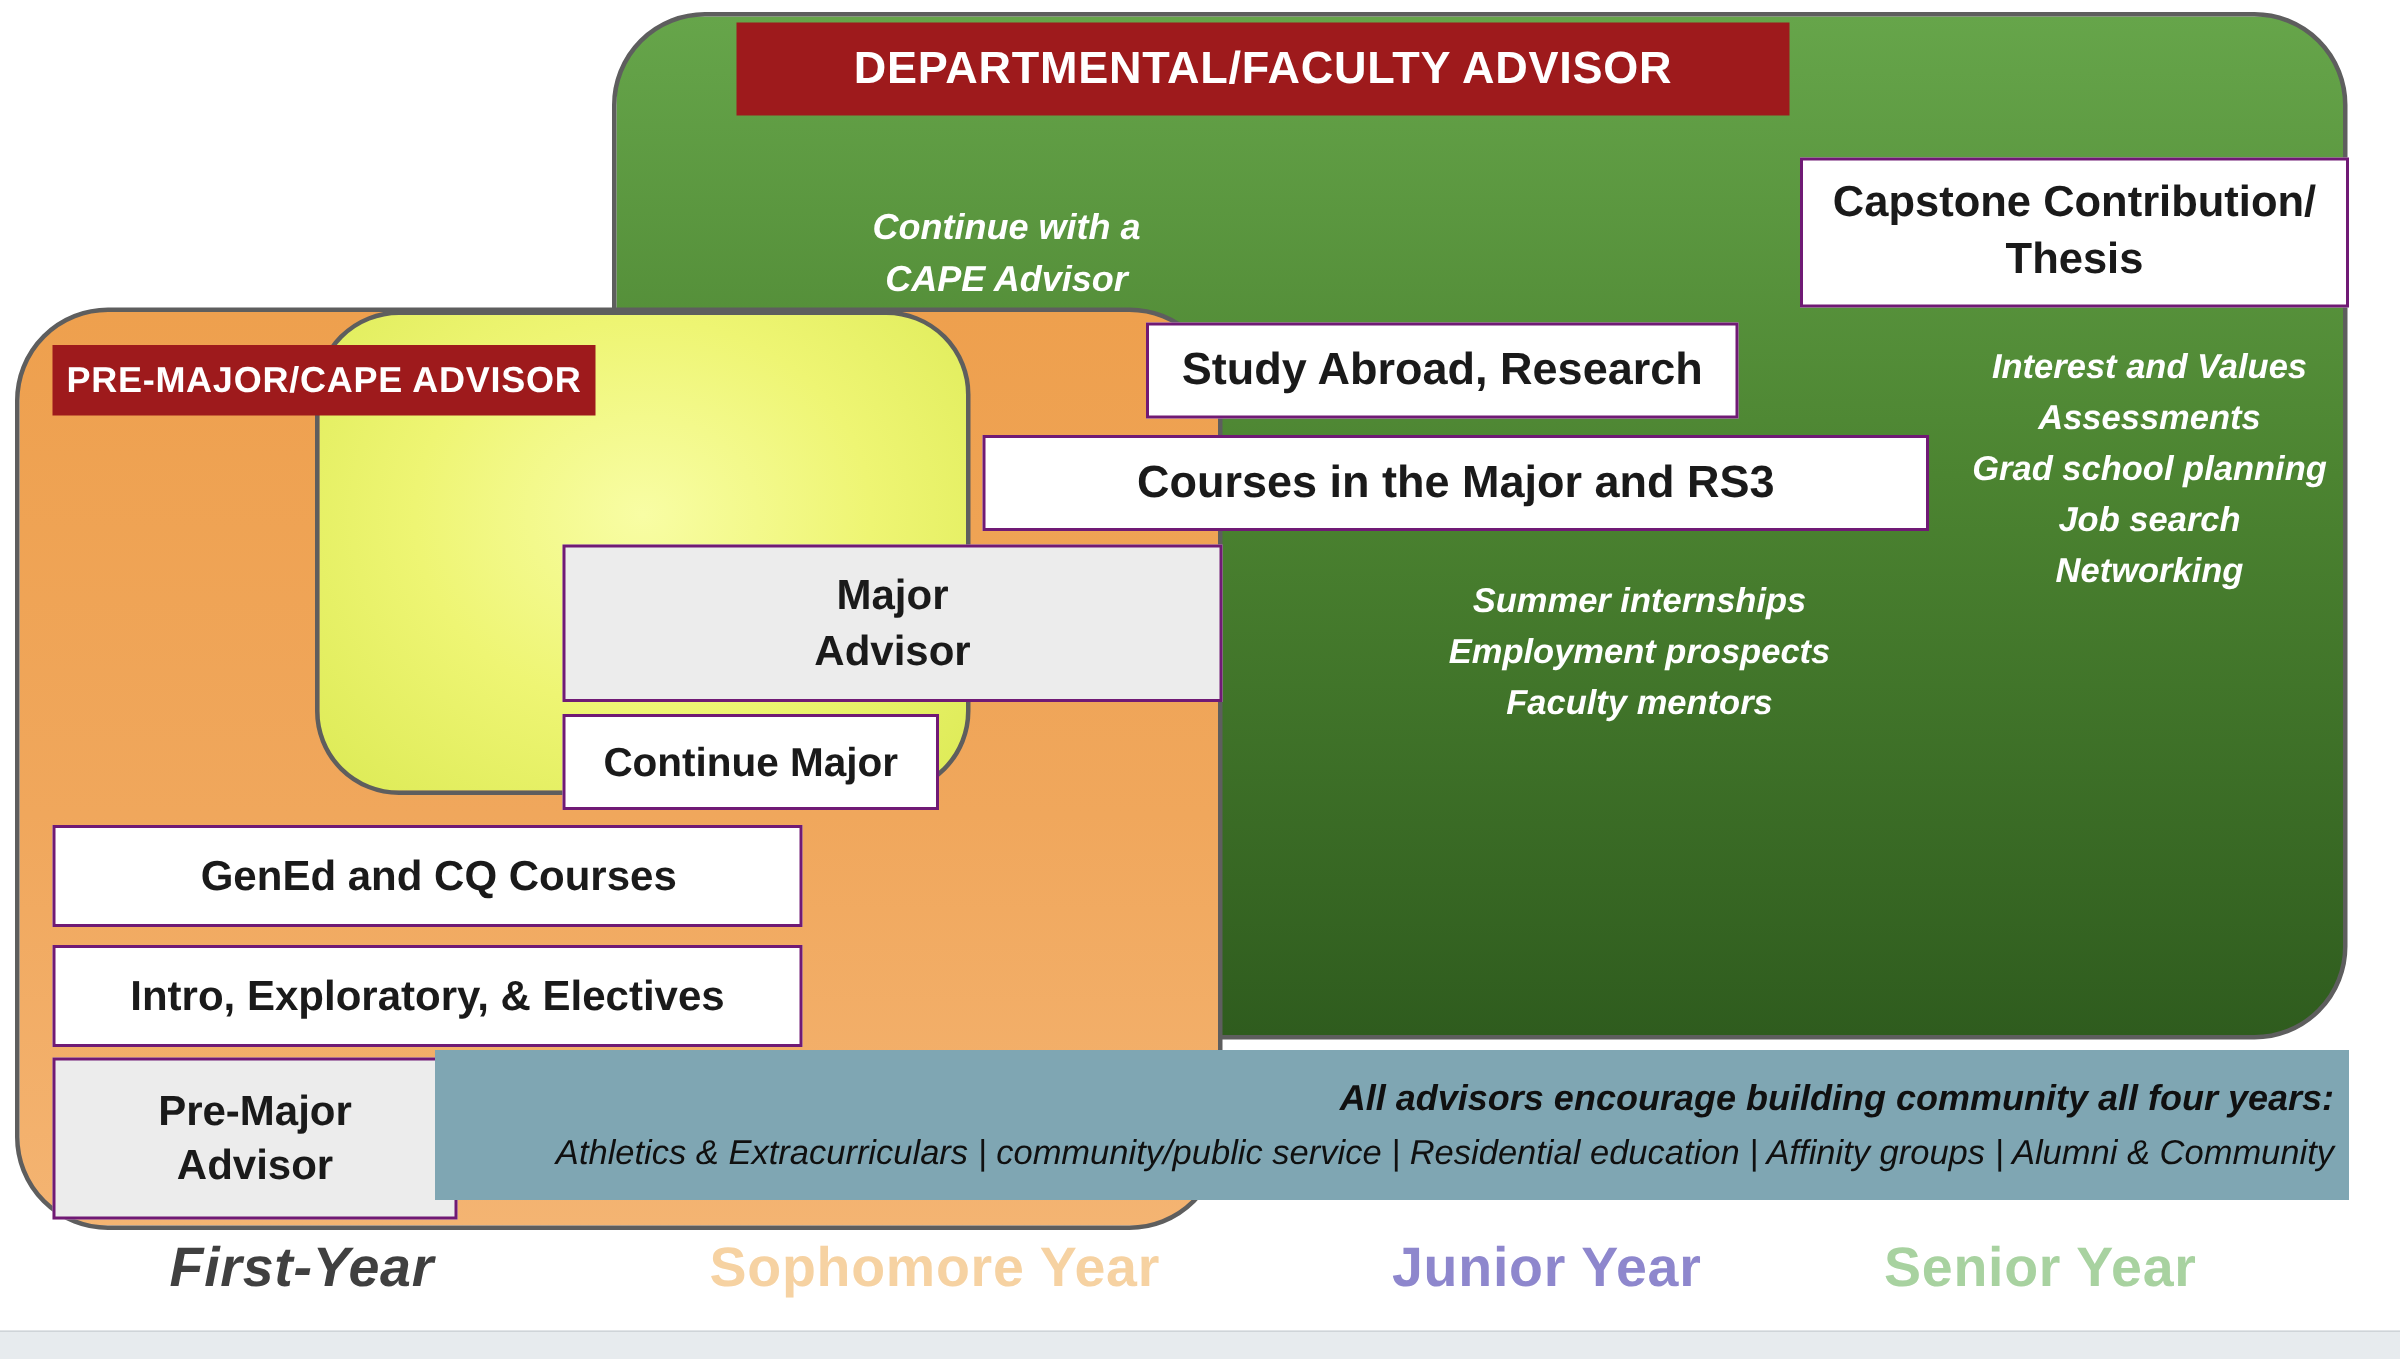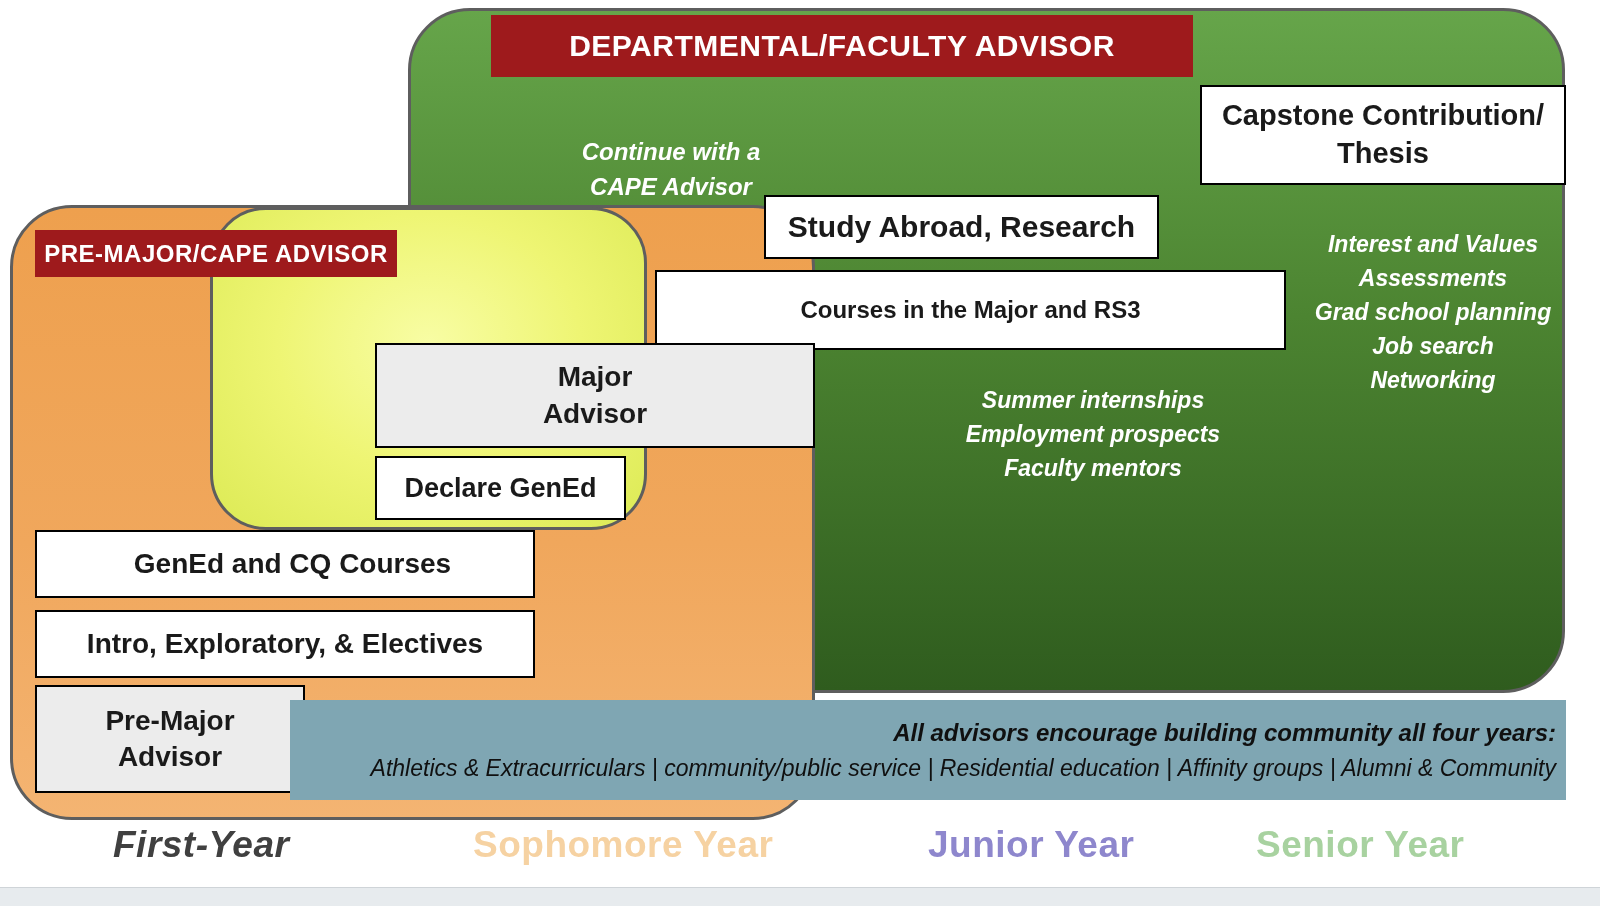--- a/index.html
+++ b/index.html
@@ -32,28 +32,28 @@
   .note {
     position:absolute; color:#ffffff; font-style:italic; font-weight:600;
     text-align:center; white-space:pre-line;
   }
   .continue-note { left:100px; top:102px; width:320px; font-size:24px; line-height:1.45;margin-top:22px; }
   .interest-note { left:872px; top:216px; width:300px; font-size:23px; line-height:1.48; }
   .summer-note  { left:512px; top:372px; width:340px; font-size:23px; line-height:1.48; }
   .emphasis-note { left:528px; top:348px; width:270px; font-size:22px; line-height:1.5; }
 
   .box {
-    position:absolute; background:#ffffff; border:2px solid #000000; color:#1a1a1a;
+    position:absolute; background:#ffffff; border:2px solid #701a75; color:#1a1a1a;
     font-weight:700; display:flex; align-items:center; justify-content:center;
-    text-align:center; white-space:pre-line;
+    text-align:center; white-space:pre-line;margin-top:20px;
   }
   .gray { background:#ececec; }
   .capstone-box      { left:1200px; top:85px;  width:366px; height:100px; font-size:29px; line-height:1.3; }
   .study-box         { left:764px;  top:195px; width:395px; height:64px;  font-size:30px; }
-  .courses-box       { left:655px;  top:270px; width:631px; height:80px;  font-size:24px; }
+  .courses-box       { left:655px;  top:270px; width:631px; height:64px;  font-size:30px; }
   .major-advisor-box { left:375px;  top:343px; width:440px; height:105px; font-size:28px; line-height:1.3; }
   .declare-box       { left:375px;  top:456px; width:251px; height:64px;  font-size:27px; }
   .gened-box         { left:35px;   top:530px; width:500px; height:68px;  font-size:28px;padding-left:15px; }
   .intro-box         { left:35px;   top:610px; width:500px; height:68px;  font-size:28px; }
   .premajor-adv-box  { left:35px;   top:685px; width:270px; height:108px; font-size:28px; line-height:1.3; }
 
   .community-bar {
     position:absolute; left:290px; top:700px; width:1276px; height:100px;
     background:#7fa6b3; color:#101010; font-style:italic;
     display:flex; flex-direction:column; align-items:flex-end; justify-content:center; gap:8px;
@@ -96,21 +96,21 @@
     <div class="yellow-panel"></div>
     <div class="red-header premajor-header">PRE-MAJOR/CAPE ADVISOR</div>
   </div>
 
   <div class="box capstone-box">Capstone Contribution/
 Thesis</div>
   <div class="box study-box">Study Abroad, Research</div>
   <div class="box courses-box">Courses in the Major and RS3</div>
   <div class="box gray major-advisor-box">Major
 Advisor</div>
-  <div class="box declare-box">Declare GenEd</div>
+  <div class="box declare-box">Continue Major</div>
   <div class="box gened-box">GenEd and CQ Courses</div>
   <div class="box intro-box">Intro, Exploratory,  &amp; Electives</div>
   <div class="box gray premajor-adv-box">Pre-Major
 Advisor</div>
 
   <div class="community-bar">
     <div class="community-line1">All advisors encourage building community all four years:</div>
     <div class="community-line2">Athletics &amp; Extracurriculars  | community/public service | Residential education | Affinity groups | Alumni &amp; Community</div>
   </div>
 

